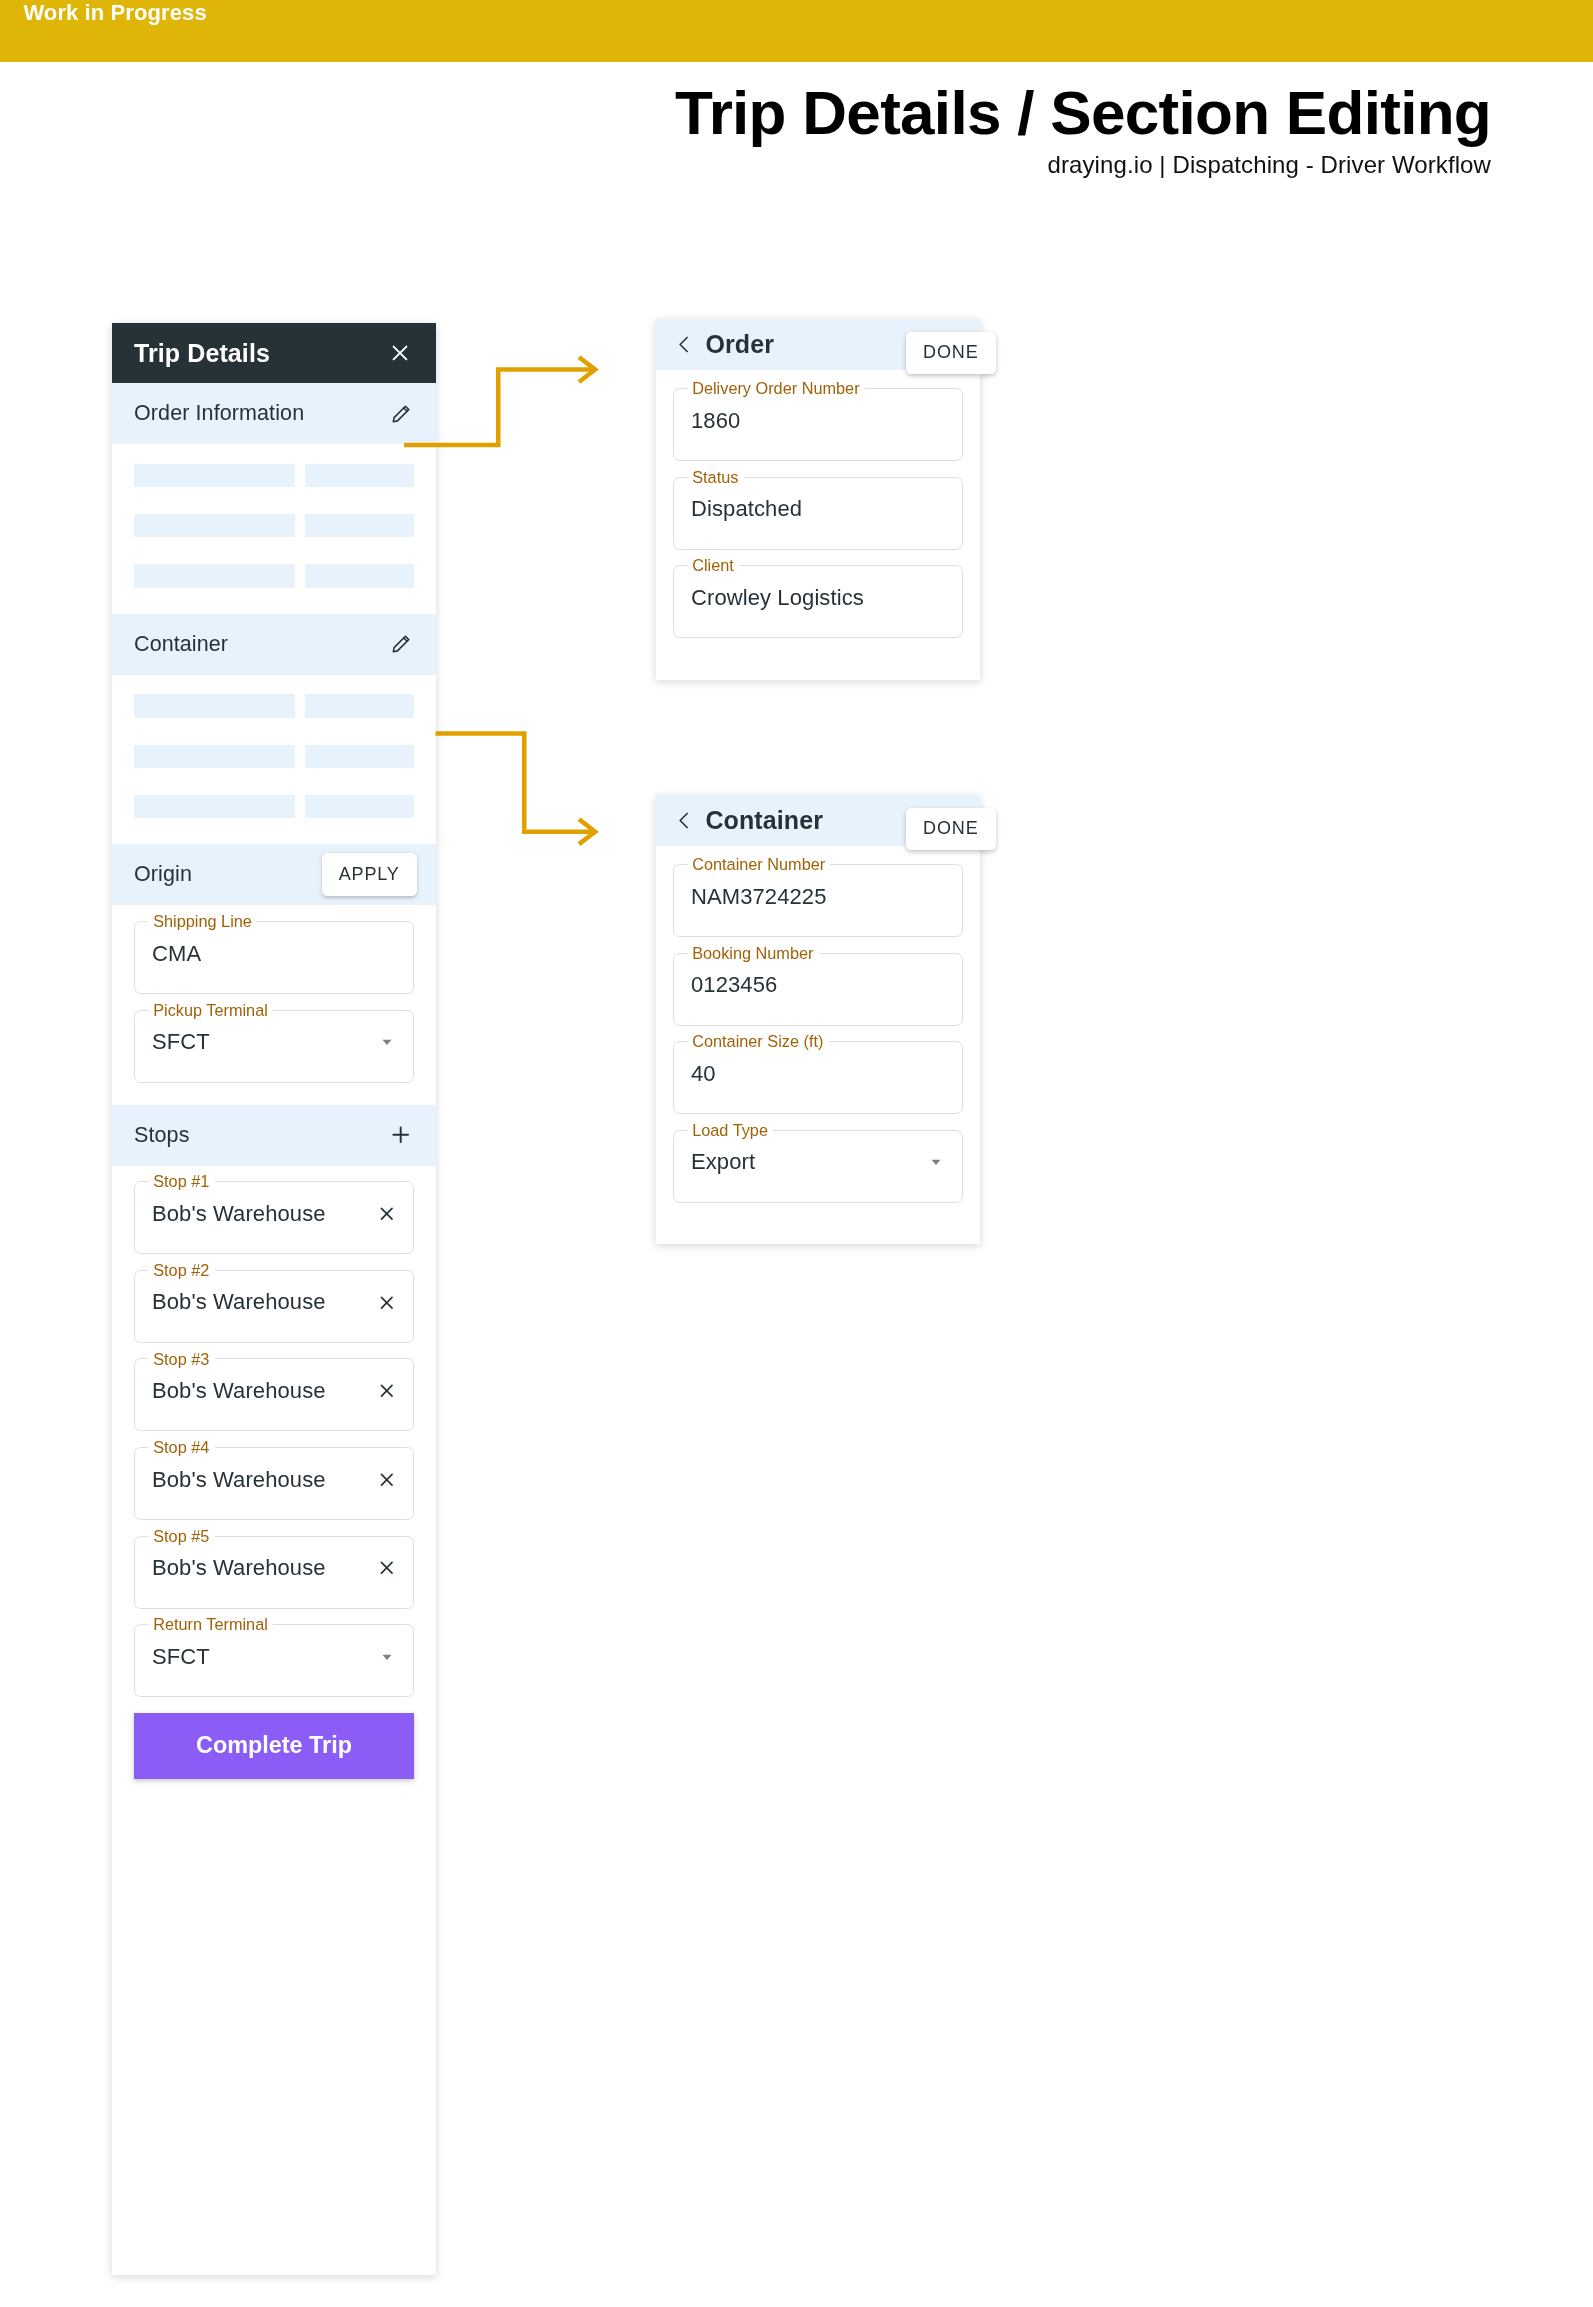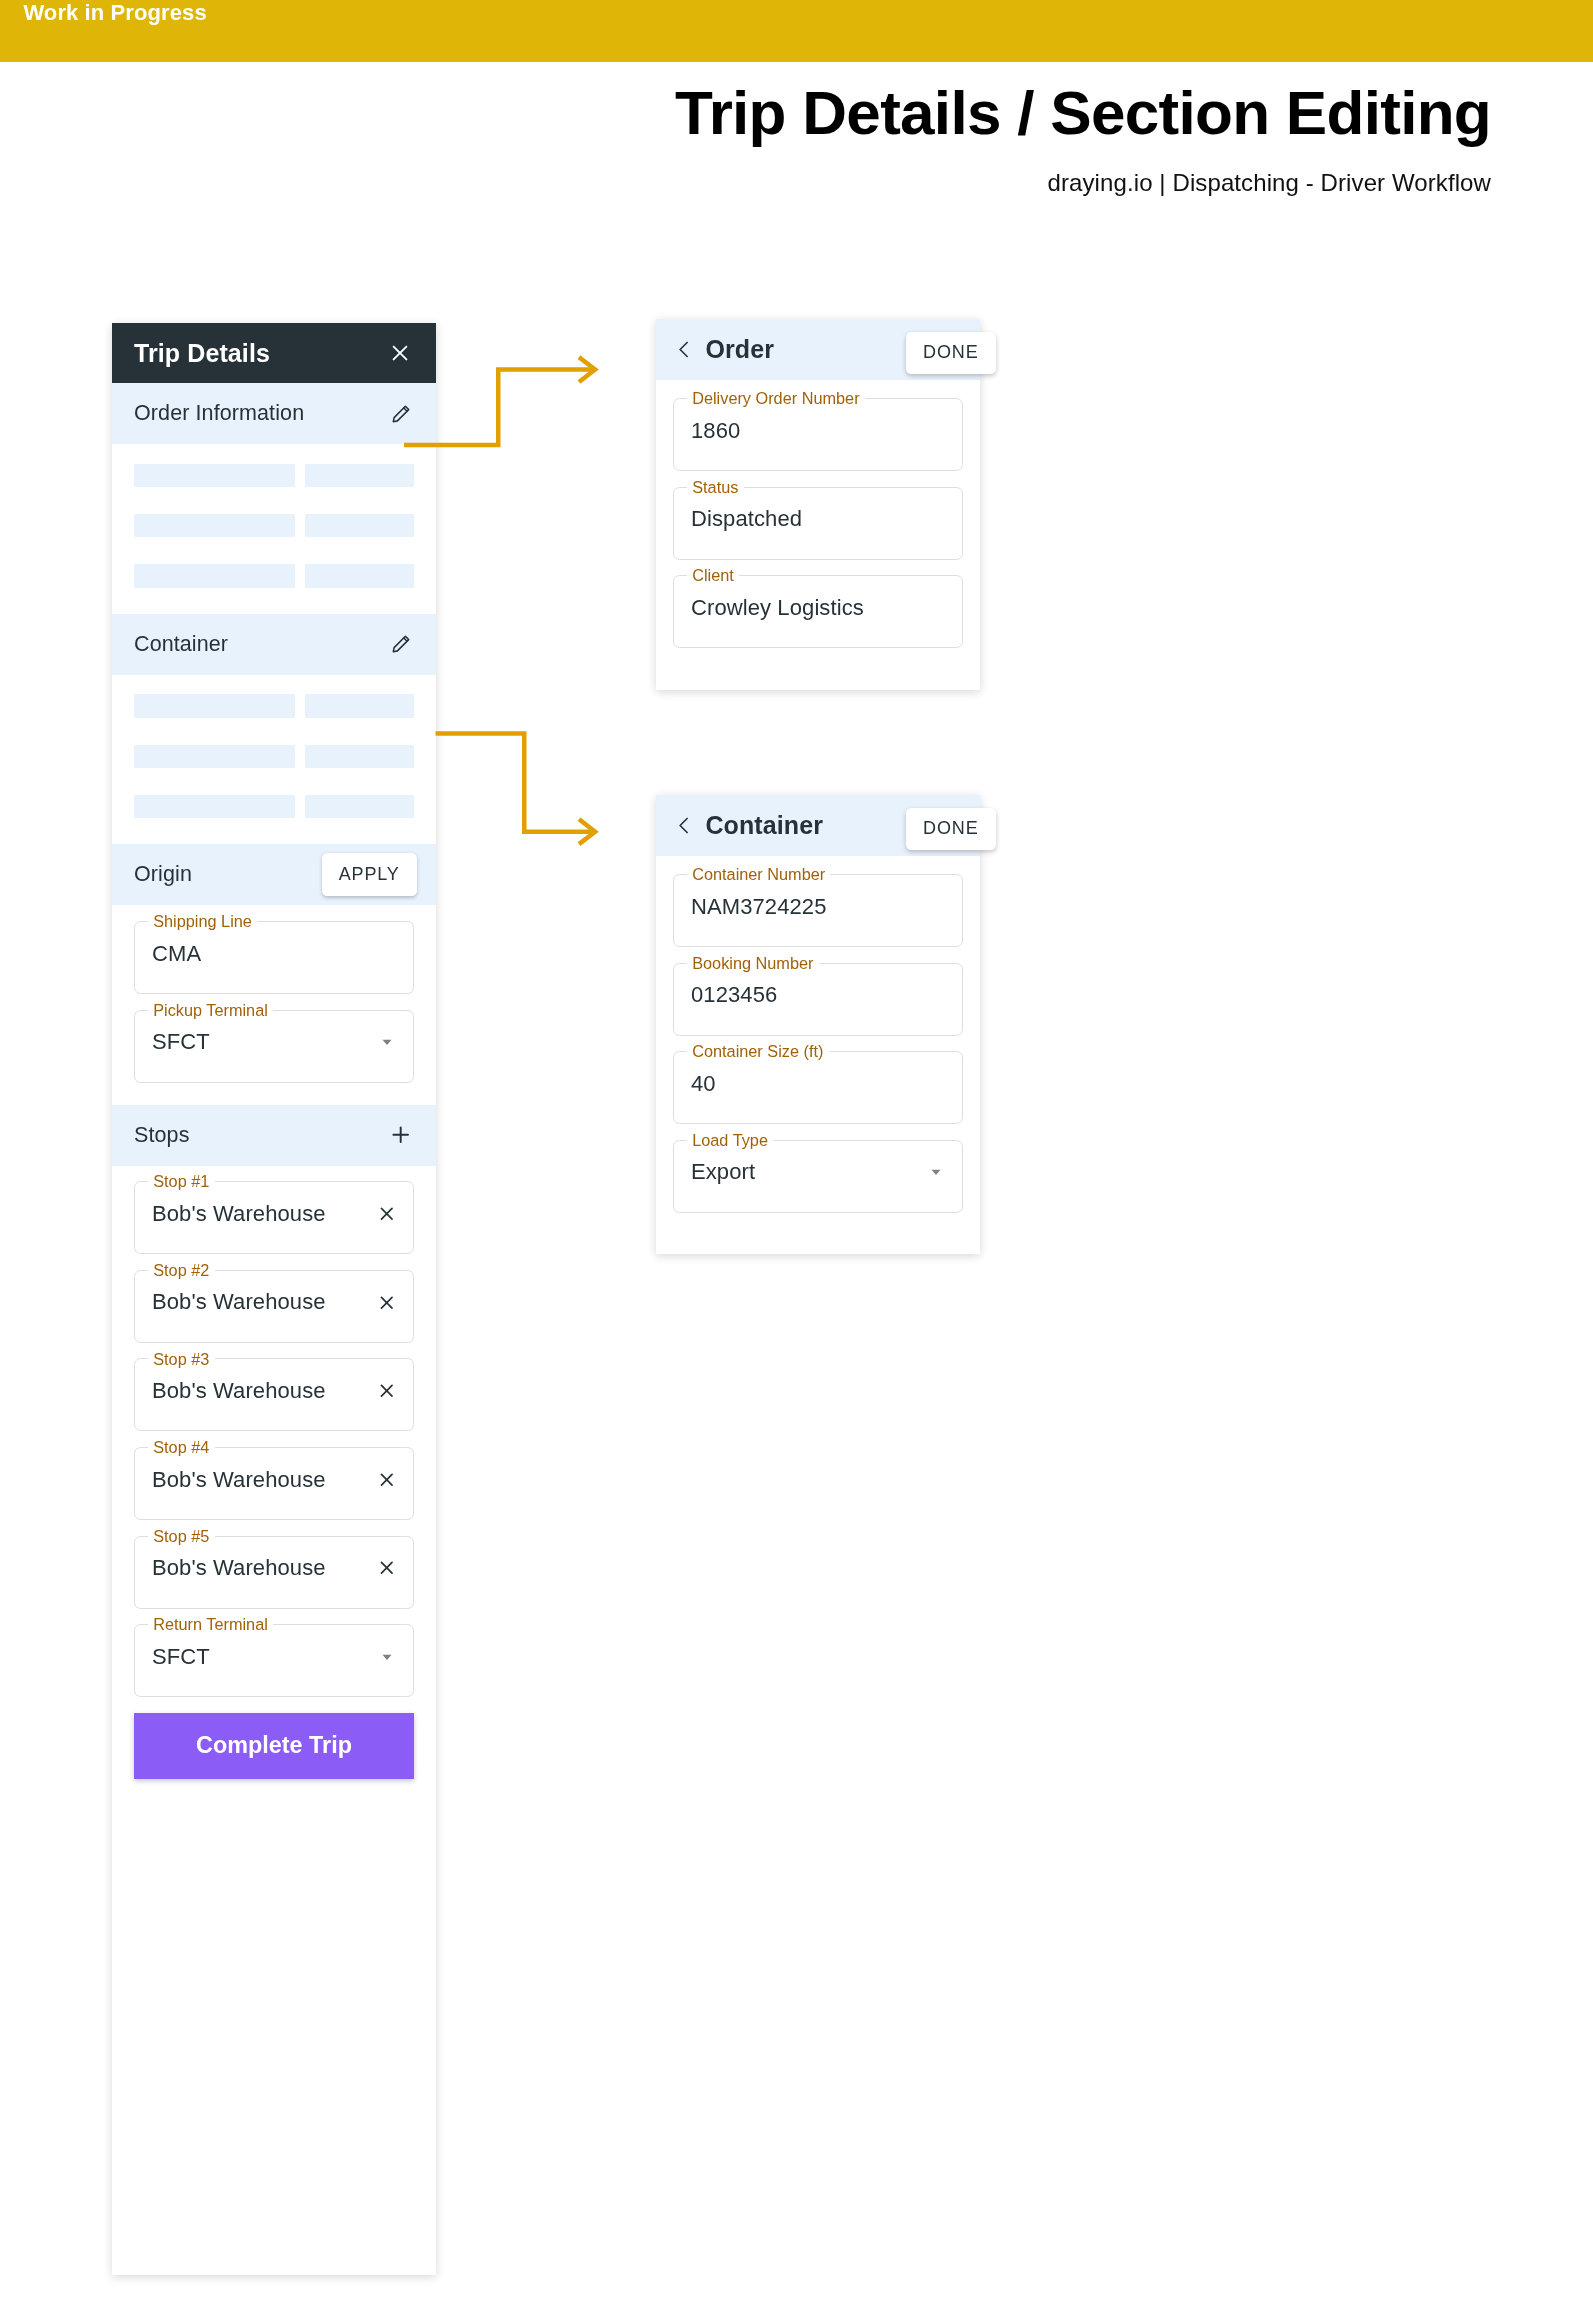--- a/index.html
+++ b/index.html
@@ -40,21 +40,21 @@
     font-weight: bold;
     color: #000000;
     letter-spacing: -0.7px;
     line-height: 1.12;
     padding-left: 16px;
   }
   .title-sub {
     font-size: 24px;
     font-weight: normal;
     color: #111111;
-    margin-top: 22px;
+    margin-top: 4px;
     letter-spacing: 0.1px;
   }
 
   
   .trip-panel {
     position: absolute;
     left: 112px; top: 323px;
     width: 324px; height: 1952px;
     background: #ffffff;
     box-shadow: 0 2px 9px rgba(0,0,0,.16);
@@ -163,21 +163,21 @@
     width: 324px;
     background: #ffffff;
     box-shadow: 0 2px 9px rgba(0,0,0,.16);
     overflow: visible;
   }
   #order-card { left: 656px; top: 319px; }
   #container-card { left: 656px; top: 795px; }
 
   .edit-card-header {
     position: relative;
-    height: 61px;
+    height: 51px;
     background: #e8f2fd;
     display: flex; align-items: center;
     padding: 0 0 0 18px;
   }
   .edit-card-header .back-icon { margin-right: 10.4px; display:flex; align-items:center; }
   .edit-card-header .ech-title {
     font-size: 25px; font-weight: bold; color: #263238; letter-spacing: 0.1px;
   }
   .done-btn {
     position: absolute;

